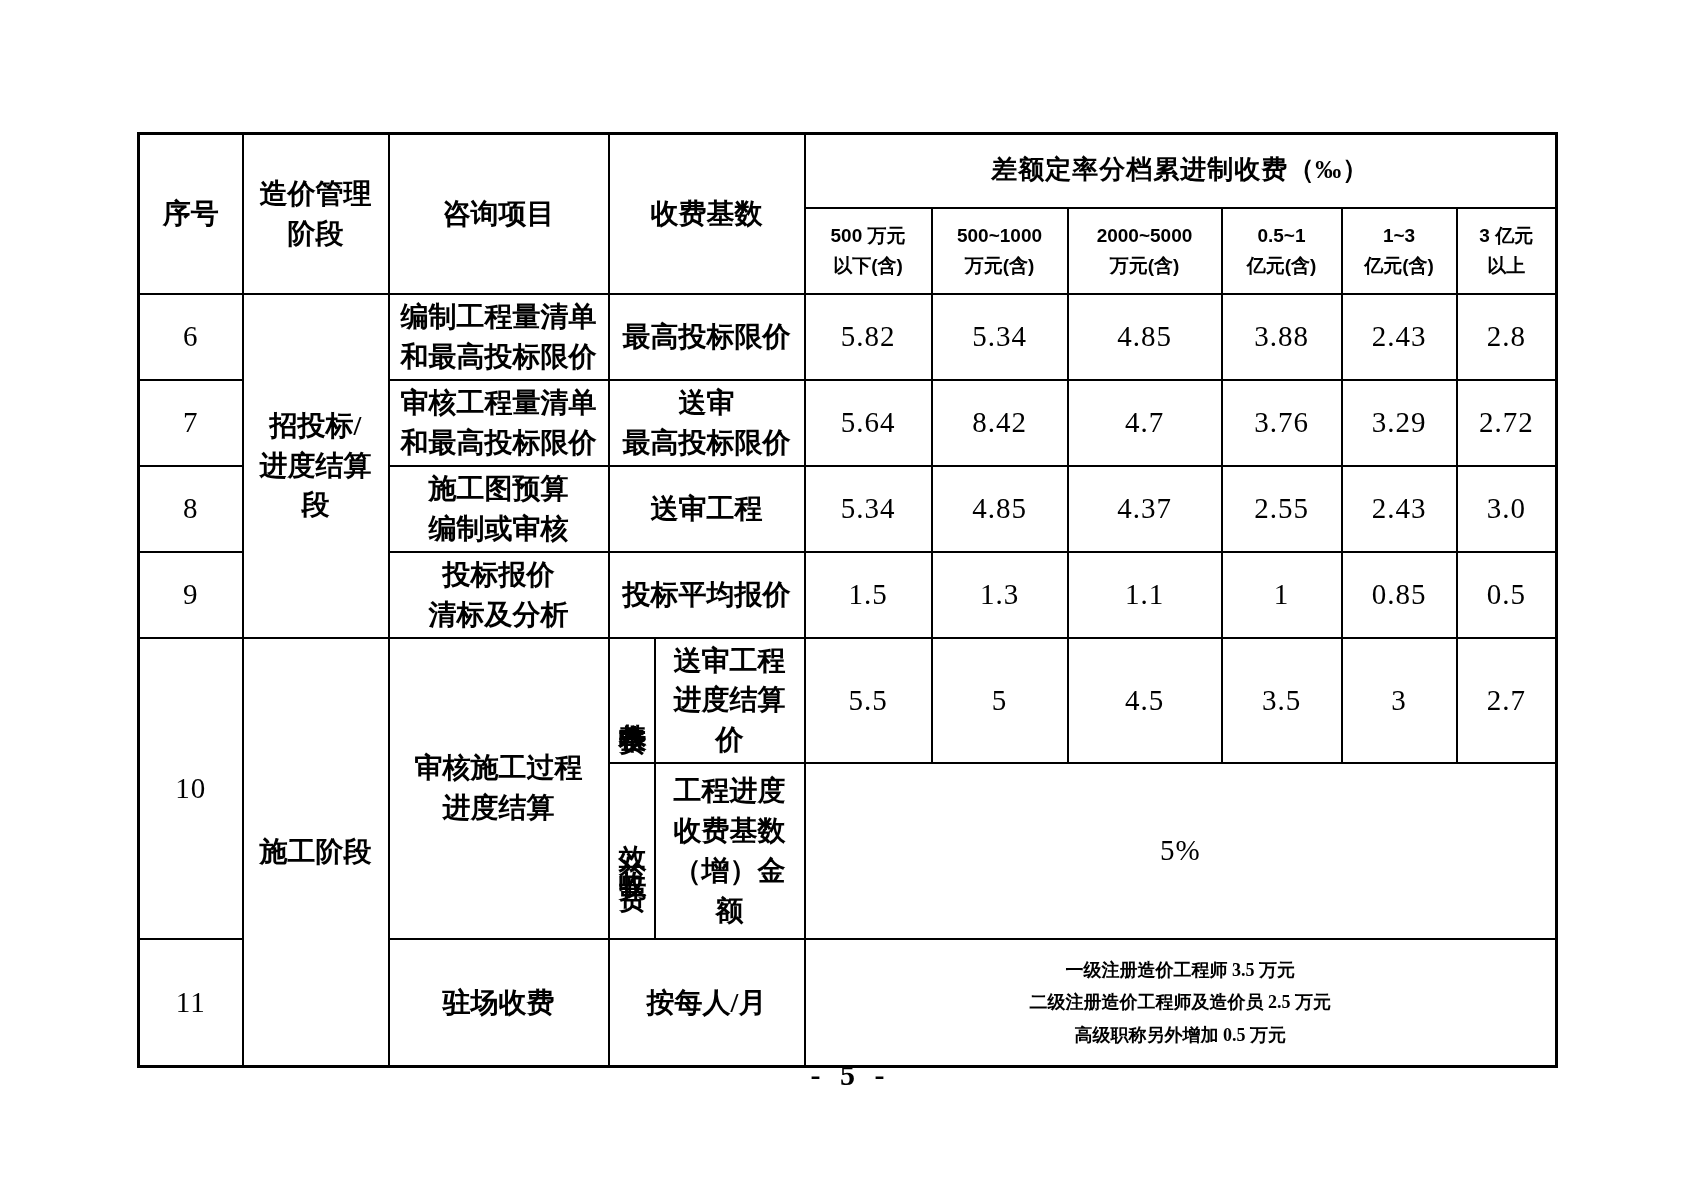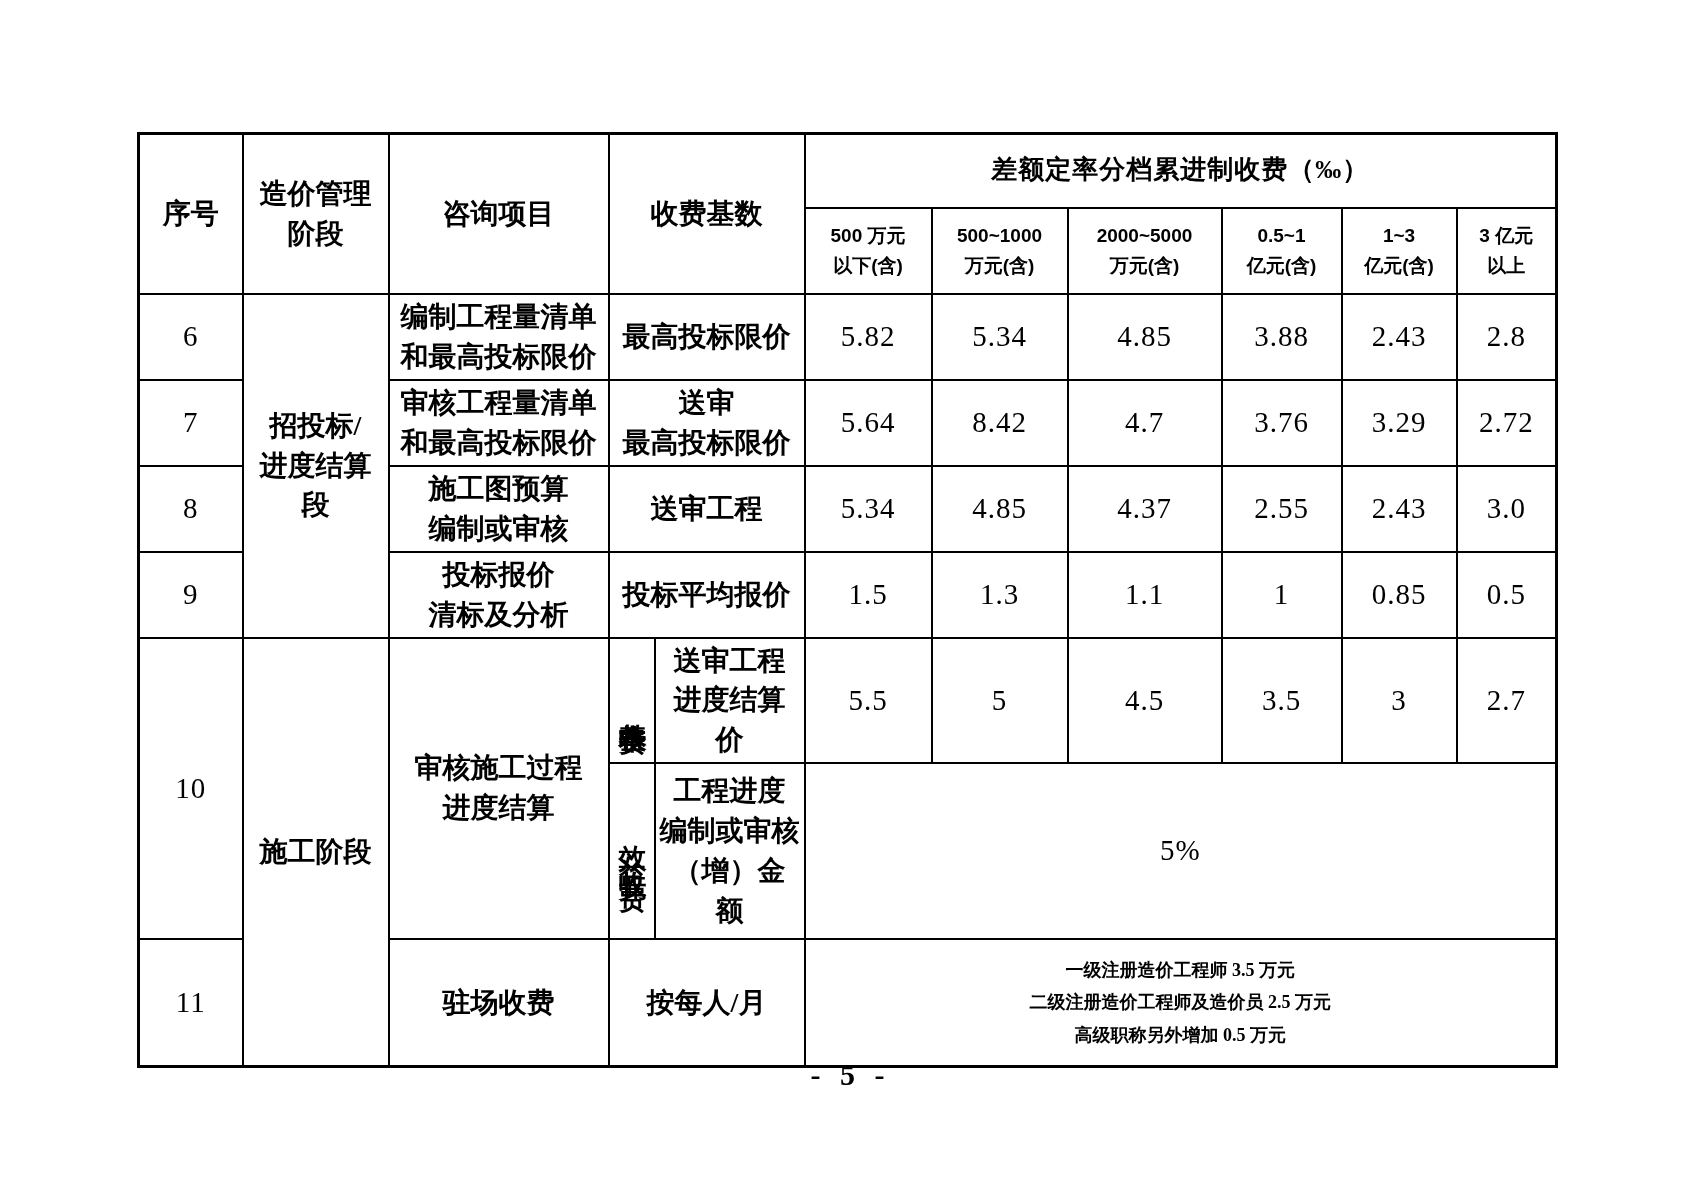--- a/index.html
+++ b/index.html
@@ -202,21 +202,21 @@
       <td class="num">5</td>
       <td class="num">4.5</td>
       <td class="num">3.5</td>
       <td class="num">3</td>
       <td class="num">2.7</td>
     </tr>
 
     <tr class="r10b">
       <td class="vcell"><span class="vert vert-lg">效益收费</span></td>
       <td class="cn">工程进度
-编制或审核
+收费基数
 （增）金
 额</td>
       <td colspan="6" class="num">5%</td>
     </tr>
 
     <tr class="r11">
       <td class="num">11</td>
       <td class="cn">驻场收费</td>
       <td colspan="2" class="cn">按每人/月</td>
       <td colspan="6" class="fee-lines">一级注册造价工程师 3.5 万元

